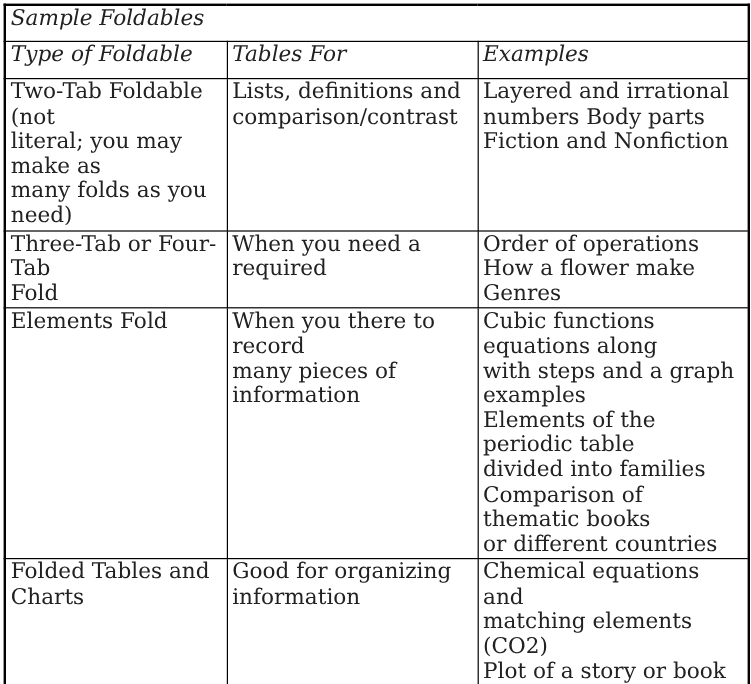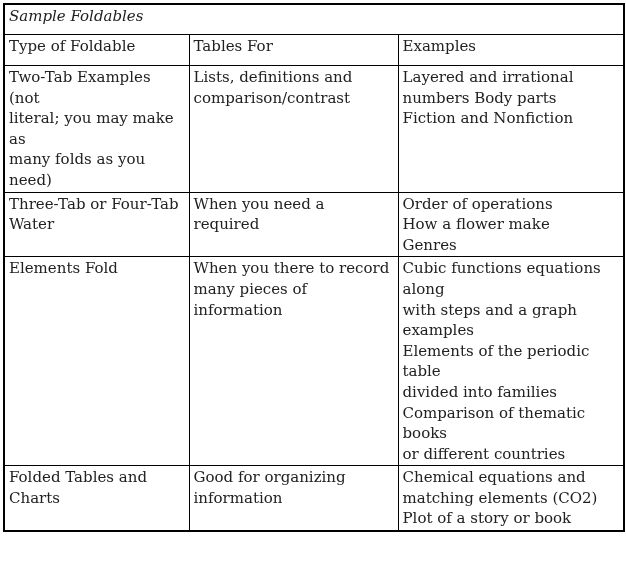--- a/index.html
+++ b/index.html
@@ -19,38 +19,39 @@
   table.foldables {
     border-collapse: collapse;
     table-layout: fixed;
     width: 620px;
     border: 2px solid #000000;
   }
   table.foldables td, table.foldables th {
     border: 1px solid #000000;
     vertical-align: top;
     padding: 1px 3px 1px 4px;
-    font-size: 15px;
+    font-size: 18px;
     line-height: 20.6px;
     font-weight: normal;
     text-align: left;
     overflow: hidden;
   }
   td.title-cell {
     text-align: center;
     vertical-align: middle;
     font-weight: bold;
     font-style: italic;
     font-size: 15.5px;
     height: 27px;
   }
   th.col-header {
     text-align: center;
     vertical-align: middle;
     font-weight: bold;
+    font-style: italic;
     font-size: 15px;
     height: 28px;
   }
   td.cell {
     white-space: pre-line;
   }
 </style>
 </head>
 <body>
 
@@ -65,33 +66,33 @@
       <tr>
         <td class="title-cell" colspan="3">Sample Foldables</td>
       </tr>
       <tr>
         <th class="col-header">Type of Foldable</th>
         <th class="col-header">Tables For</th>
         <th class="col-header">Examples</th>
       </tr>
 
       <tr style="height:68px">
-        <td class="cell">Two-Tab Examples (not
+        <td class="cell">Two-Tab Foldable (not
 literal; you may make as
 many folds as you need)</td>
         <td class="cell">Lists, definitions and
 comparison/contrast</td>
         <td class="cell">Layered and irrational
 numbers Body parts
 Fiction and Nonfiction</td>
       </tr>
 
       <tr style="height:60px">
         <td class="cell">Three-Tab or Four-Tab
-Water</td>
+Fold</td>
         <td class="cell">When you need a required</td>
         <td class="cell">Order of operations
 How a flower make
 Genres</td>
       </tr>
 
 
       <tr style="height:144px">
         <td class="cell">Elements Fold</td>
         <td class="cell">When you there to record

